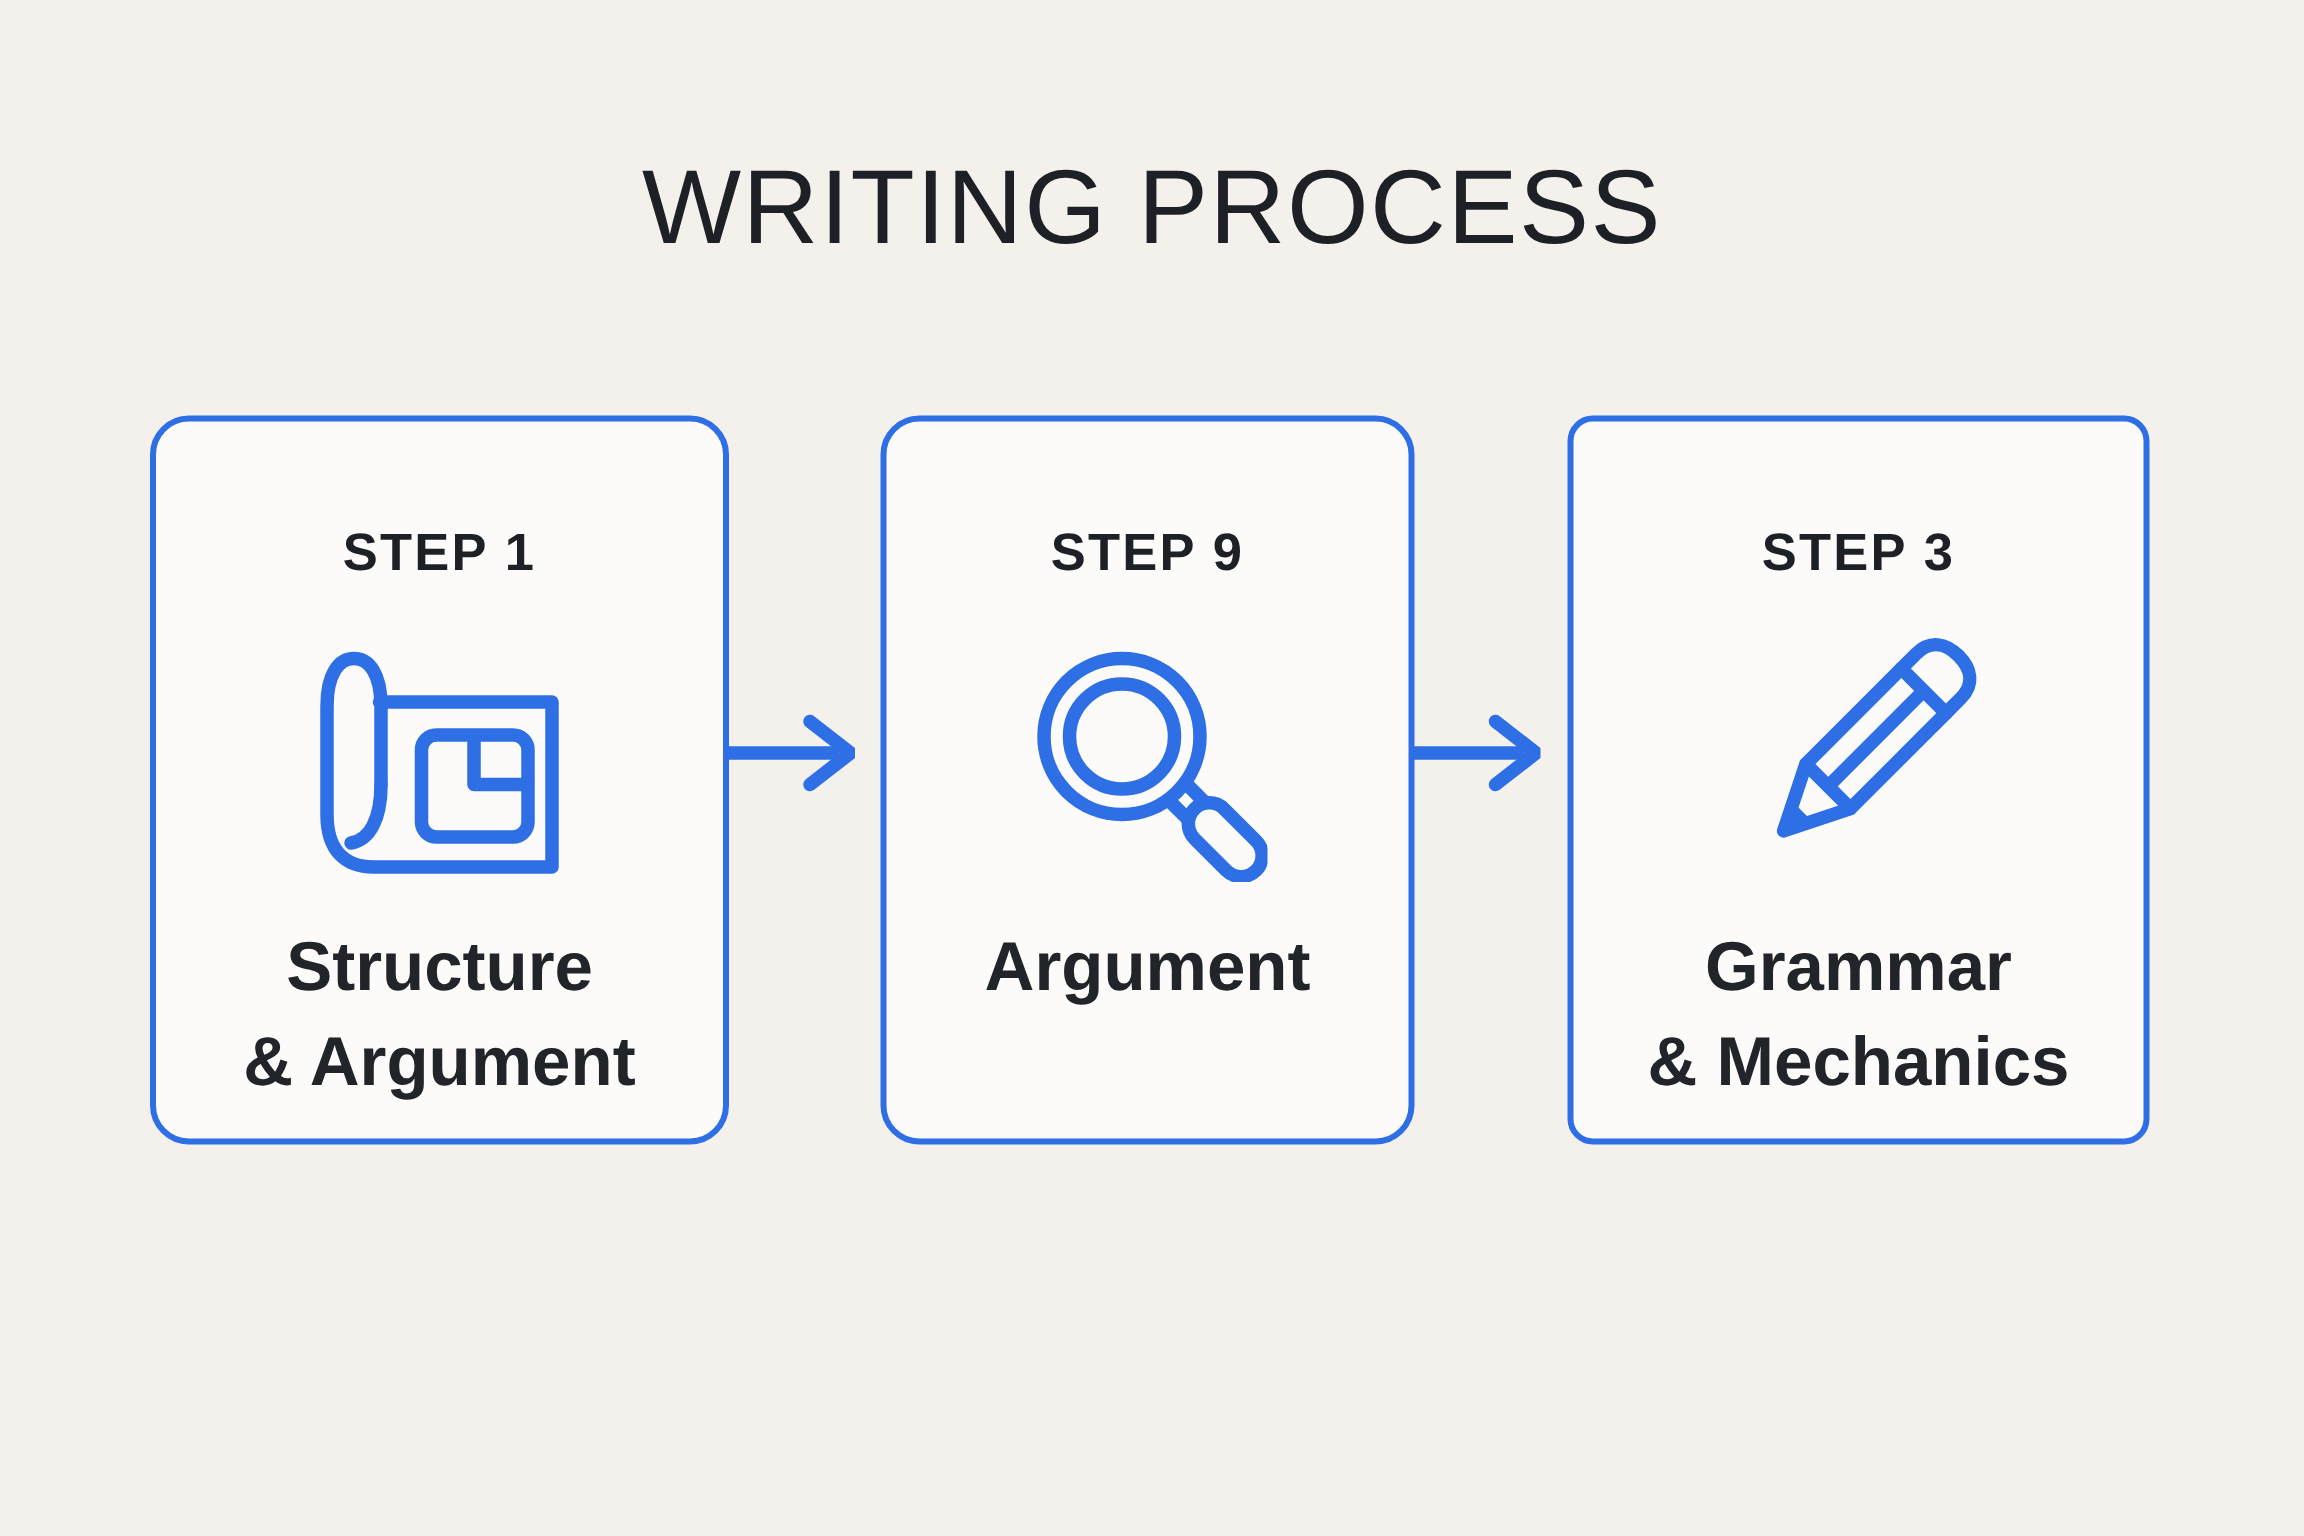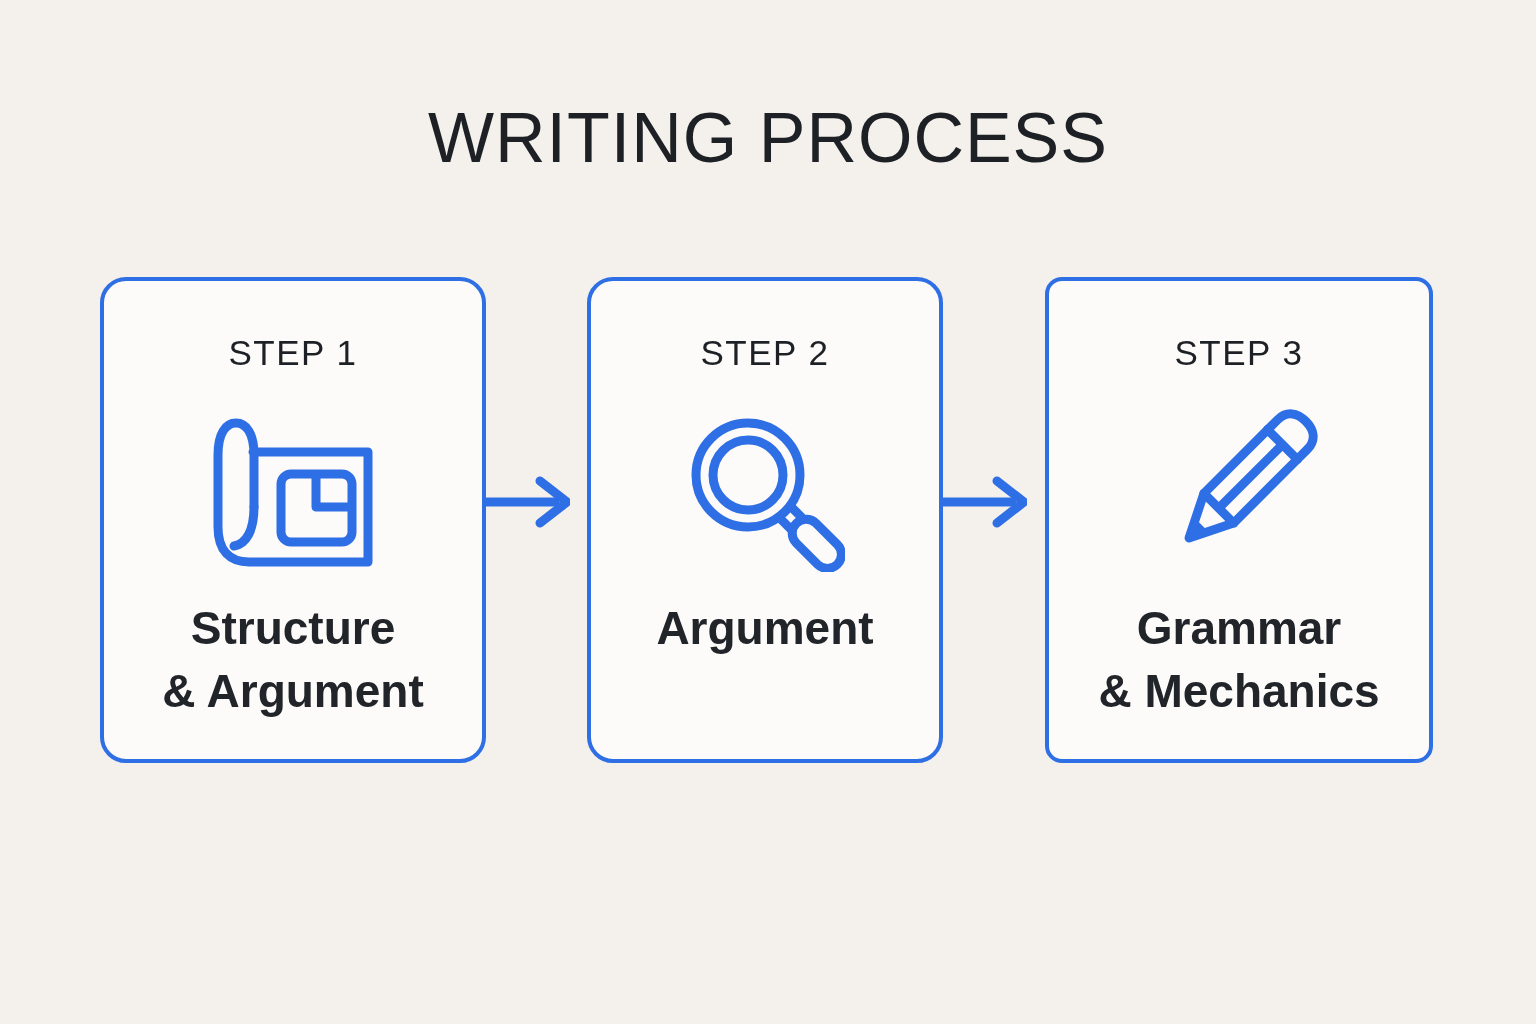--- a/index.html
+++ b/index.html
@@ -33,23 +33,23 @@
     border:4px solid var(--accent);
     border-radius:26px;
     display:flex;
     flex-direction:column;
     align-items:center;
   }
   .card-1{left:100px;width:386px;}
   .card-2{left:587px;width:356px;}
   .card-3{left:1045px;width:388px;border-radius:17px;}
   .step-label{
-    margin-top:52px;
+    margin-top:68px;
     font-size:35px;
-    font-weight:400;
+    font-weight:700;
     letter-spacing:1.5px;
     color:var(--text-dark);
   }
   .icon-wrap{
     margin-top:38px;
     height:162px;
     display:flex;
     align-items:center;
     justify-content:center;
   }
@@ -99,21 +99,21 @@
       <div>&amp; Argument</div>
     </div>
   </section>
 
   <svg class="flow-arrow arrow-1" viewBox="0 0 86 56" aria-hidden="true">
     <path class="stroke" stroke-width="8" d="M0 28 H71"></path>
     <path class="stroke" stroke-width="8" d="M56 7 L83 28 L56 49"></path>
   </svg>
 
   <section class="card card-2">
-    <div class="step-label">STEP 2</div>
+    <div class="step-label">STEP 9</div>
     <div class="icon-wrap">
       <svg width="160" height="160" viewBox="0 0 160 160" aria-hidden="true">
         <circle class="stroke" cx="63" cy="63" r="52"></circle>
         <circle class="stroke" cx="63" cy="63" r="35"></circle>
         <g transform="translate(100 100) rotate(45)">
           <path class="stroke" stroke-width="8" d="M2 -8 H18 M2 8 H18"></path>
           <rect class="stroke" x="16" y="-14" width="58" height="28" rx="14"></rect>
         </g>
       </svg>
     </div>

